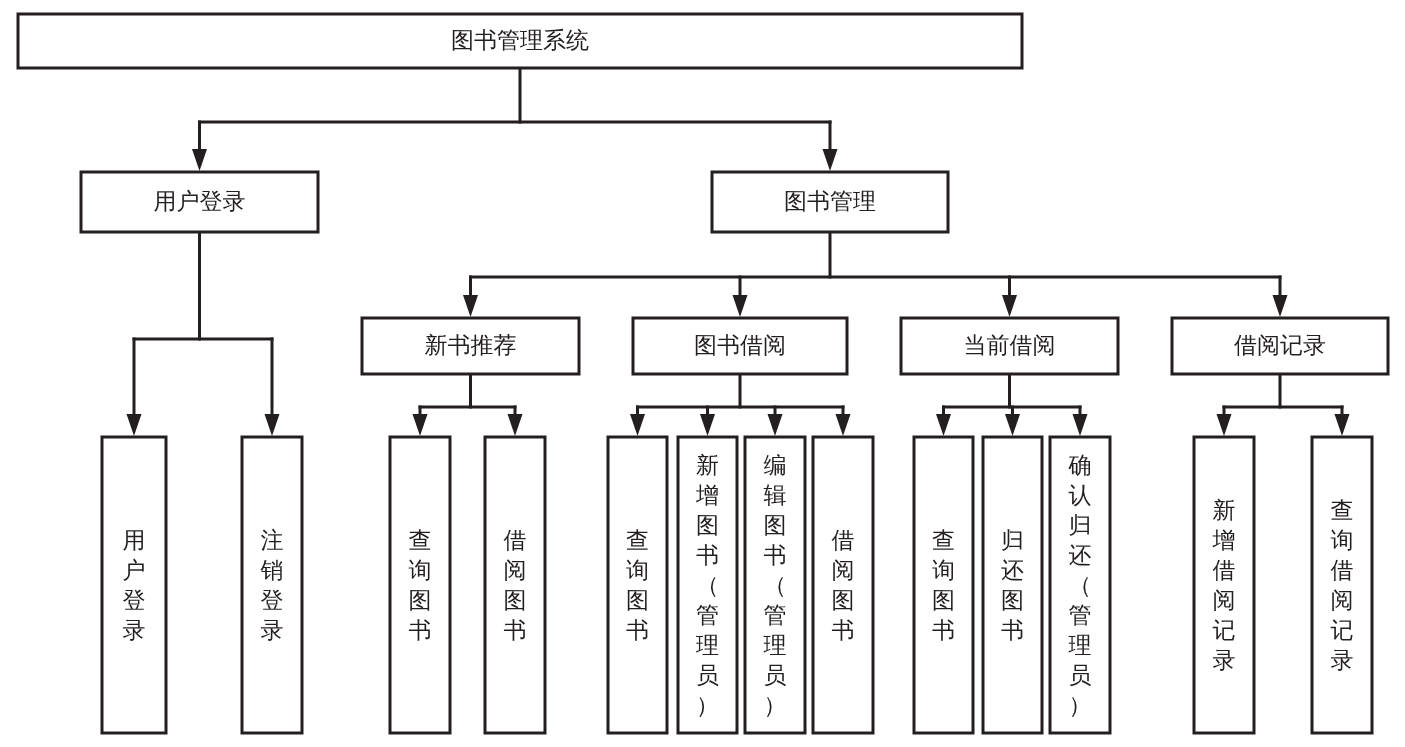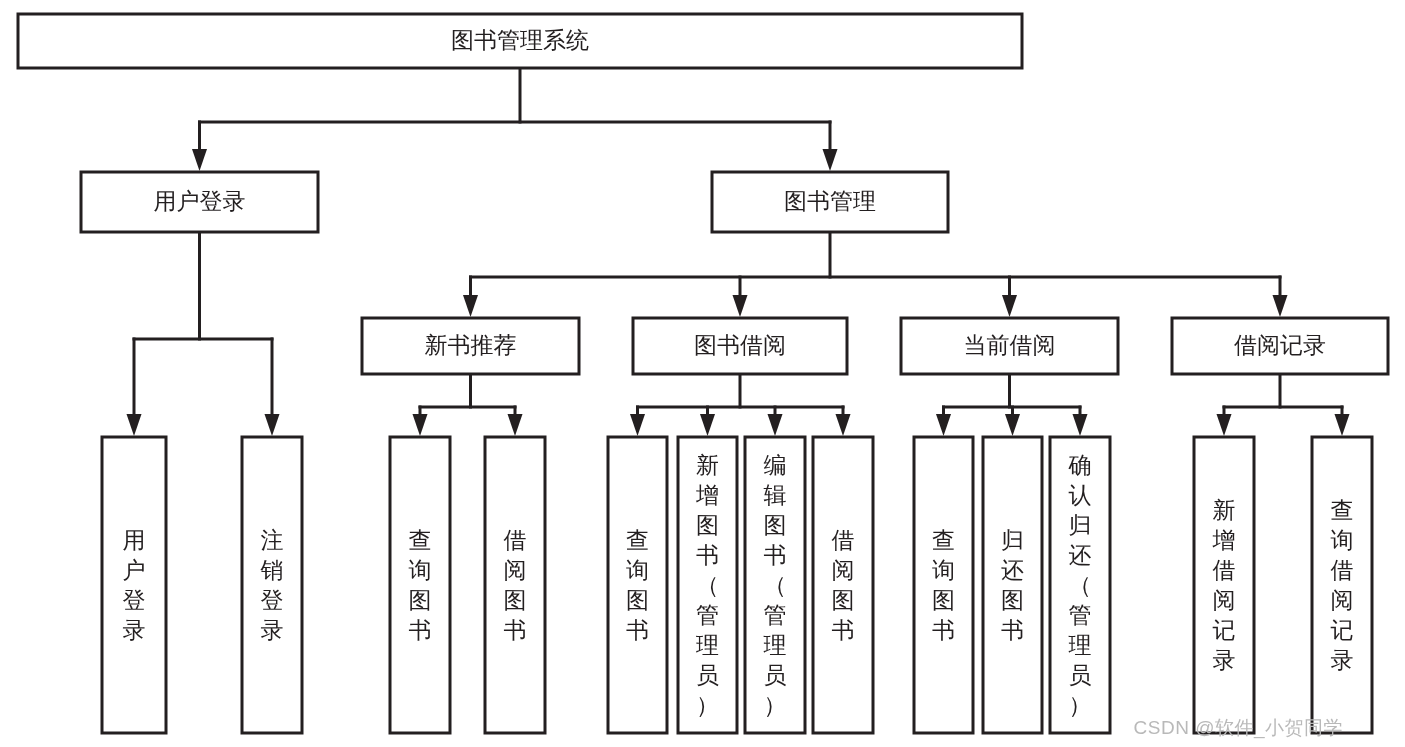--- a/index.html
+++ b/index.html
@@ -216,14 +216,13 @@
         <g>
           <rect class="node-rect" x="1194" y="437" width="60" height="296"></rect>
           <text class="node-label-v" x="1224" y="518"><tspan x="1224" dy="0">新</tspan><tspan x="1224" dy="30">增</tspan><tspan x="1224" dy="30">借</tspan><tspan x="1224" dy="30">阅</tspan><tspan x="1224" dy="30">记</tspan><tspan x="1224" dy="30">录</tspan></text>
         </g>
         <g>
           <rect class="node-rect" x="1312" y="437" width="60" height="296"></rect>
           <text class="node-label-v" x="1342" y="518"><tspan x="1342" dy="0">查</tspan><tspan x="1342" dy="30">询</tspan><tspan x="1342" dy="30">借</tspan><tspan x="1342" dy="30">阅</tspan><tspan x="1342" dy="30">记</tspan><tspan x="1342" dy="30">录</tspan></text>
         </g>
       </g>
   </svg>
-  <div class="watermark">CSDN @软件_小贺同学</div>
 </div>
 
 </body></html>

